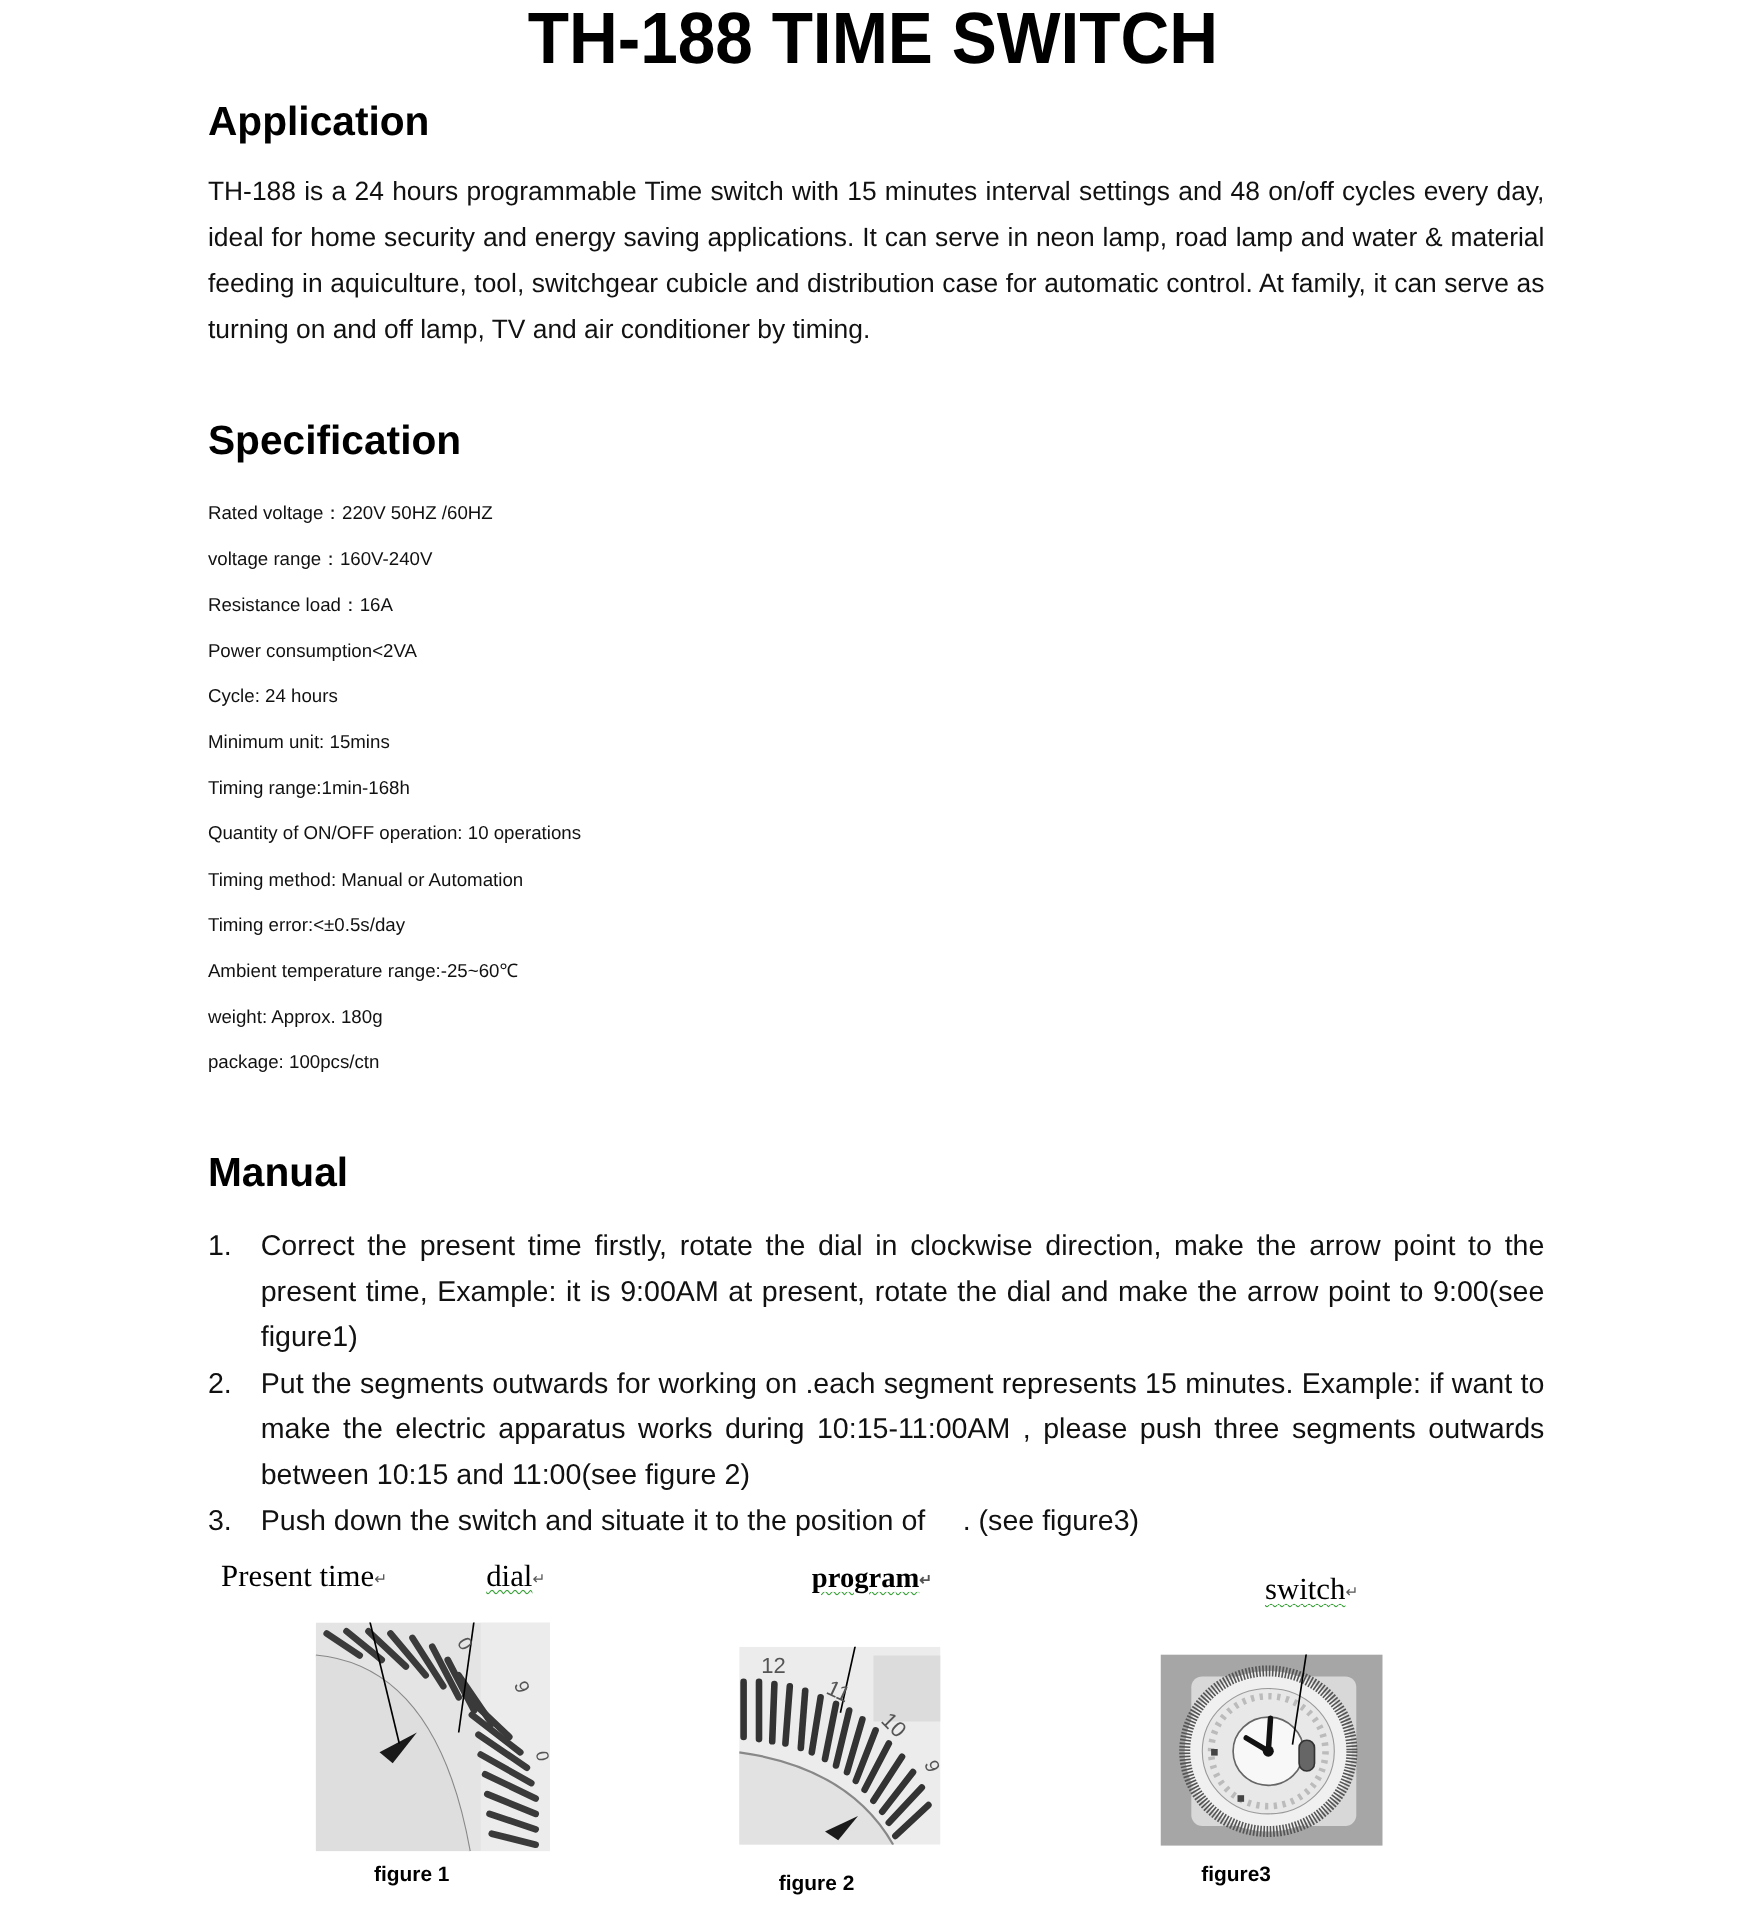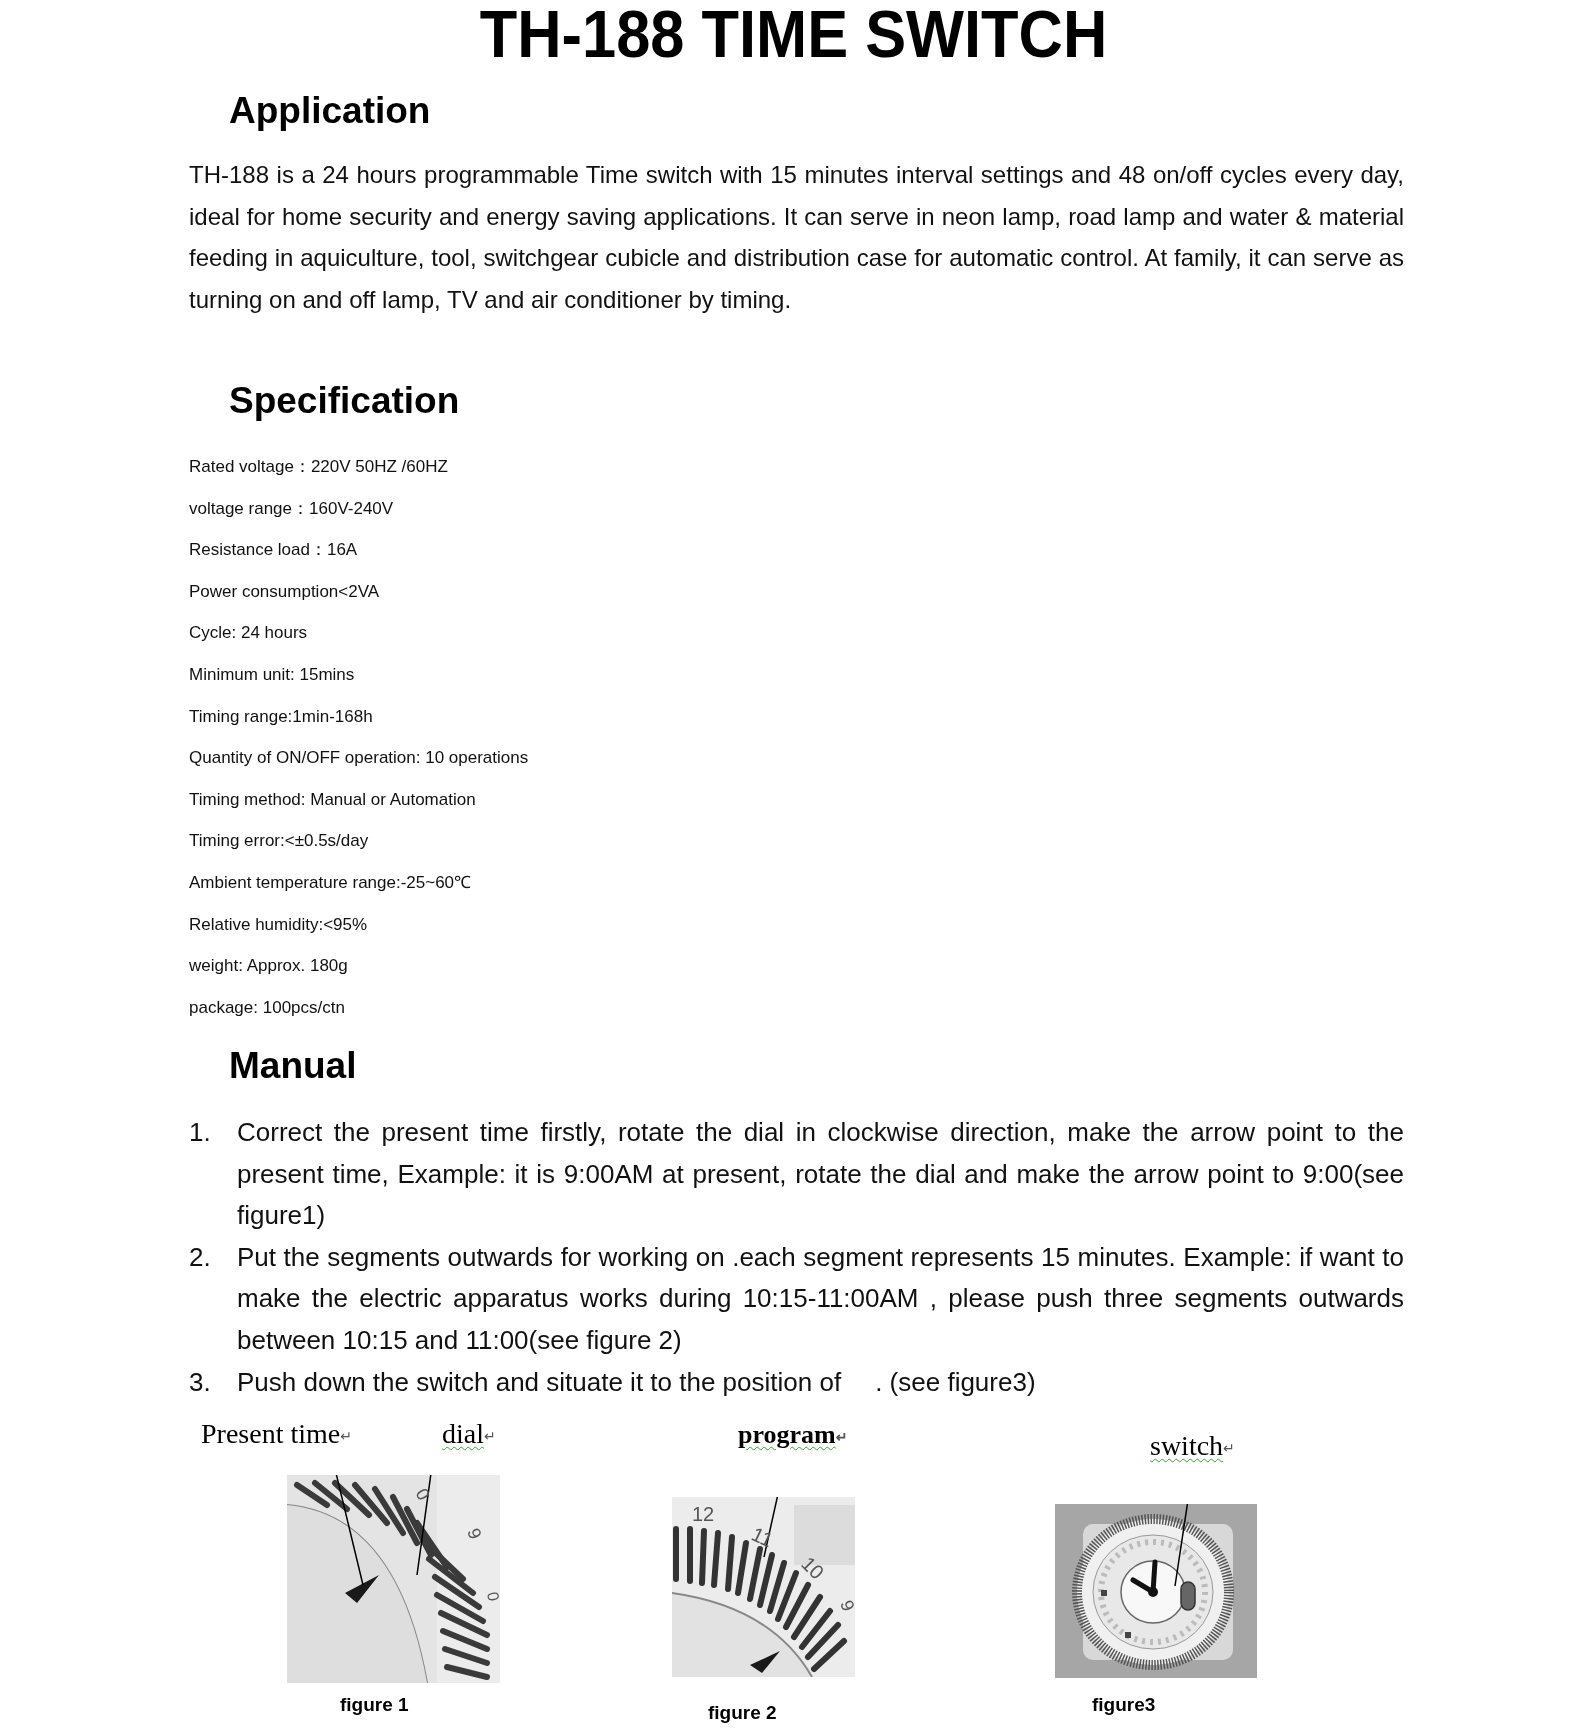--- a/index.html
+++ b/index.html
@@ -7,21 +7,21 @@
     width: 1587px; height: 1734px; position: relative; overflow: hidden;
     font-family: "Liberation Sans", sans-serif; color: #111;
   }
   .title {
     position: absolute; left: 0; width: 1587px; top: -4px;
     text-align: center; font-weight: bold; font-size: 66px;
     letter-spacing: 0px; transform: scaleX(0.93); transform-origin: 50% 0;
     color: #000;
   }
   .h2 {
-    position: absolute; left: 189px; font-weight: bold; font-size: 37px; color: #000; margin-left: 40px;
+    position: absolute; left: 189px; font-weight: bold; font-size: 37px; color: #000;
   }
   .para {
     position: absolute; left: 189px; width: 1215px;
     font-size: 24px; line-height: 41.6px; text-align: justify;
     text-align-last: left; color: #111;
   }
   .specs { position: absolute; left: 189px; top: 446px; margin: 0; padding: 0; list-style: none; }
   .specs li { font-size: 17px; line-height: 41.6px; height: 41.6px; white-space: nowrap; color: #111; }
   .manual { position: absolute; left: 189px; top: 1112px; width: 1215px; margin: 0; padding: 0; list-style: none; }
   .manual li { position: relative; padding-left: 48px; font-size: 26px; line-height: 41.6px; text-align: justify; color: #111; }
@@ -54,21 +54,20 @@
   <li>voltage range：160V-240V</li>
   <li>Resistance load：16A</li>
   <li>Power consumption&lt;2VA</li>
   <li>Cycle: 24 hours</li>
   <li>Minimum unit: 15mins</li>
   <li>Timing range:1min-168h</li>
   <li>Quantity of ON/OFF operation: 10 operations</li>
   <li>Timing method: Manual or Automation</li>
   <li>Timing error:&lt;±0.5s/day</li>
   <li>Ambient temperature range:-25~60℃</li>
-  <li>Relative humidity:&lt;95%</li>
   <li>weight: Approx. 180g</li>
   <li>package: 100pcs/ctn</li>
 </ul>
 
 <div class="h2" style="top:1045px;">Manual</div>
 <ol class="manual">
   <li>
     <span class="num">1.</span>
     <span class="txt">Correct the present time firstly, rotate the dial in clockwise direction, make the arrow point to the present time, Example: it is 9:00AM at present, rotate the dial and make the arrow point to 9:00(see figure1)</span>
   </li>

